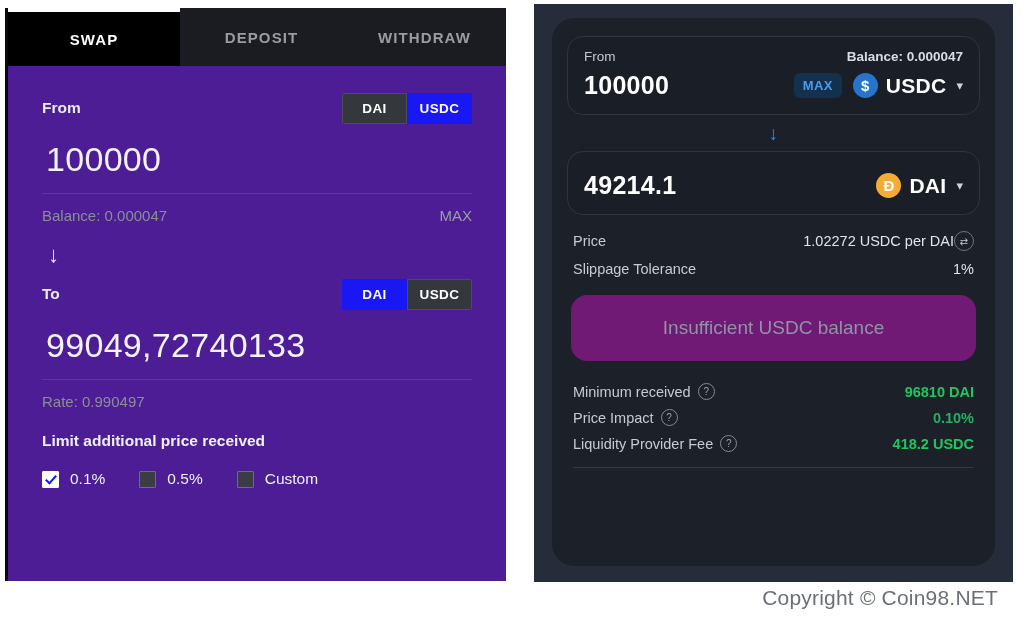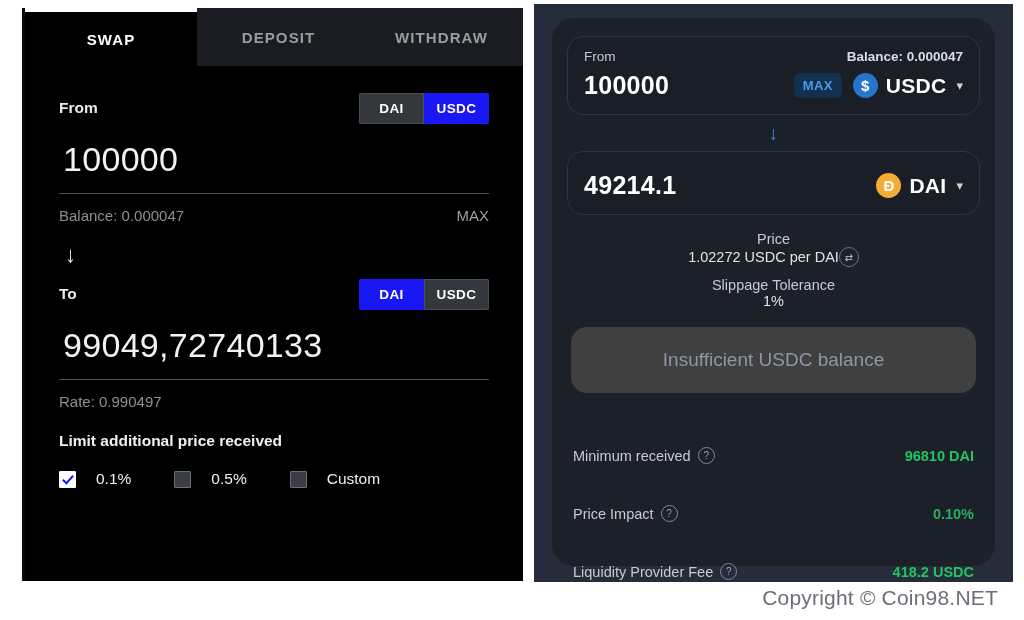--- a/index.html
+++ b/index.html
@@ -12,25 +12,25 @@
     height: 620px;
     position: relative;
     overflow: hidden;
     font-family: "Liberation Sans", sans-serif;
     -webkit-font-smoothing: antialiased;
   }
 
   
   #left-panel {
     position: absolute;
-    left: 22px;
+    left: 5px;
     top: 8px;
     width: 501px;
     height: 573px;
-    background: #000000;
+    background: #4c1d95;
     border-left: 3px solid #0a0a0a;
     box-sizing: border-box;
     overflow: hidden;
   }
   #left-edge-strip {
     position: absolute;
     left: 0px;
     top: 8px;
     width: 14px;
     height: 573px;
@@ -132,23 +132,22 @@
   }
   .slippage-title {
     font-size: 15.5px;
     color: #eef0f2;
     font-weight: 600;
     padding-top: 22px;
   }
   .checkrow {
     display: flex;
     align-items: center;
-    gap: 20px;
+    gap: 11px;
     padding-top: 20px;
-    text-decoration: underline;
   }
   .cbox {
     width: 17px;
     height: 17px;
     border: 1px solid #6b6e74;
     background: #3a3d42;
     box-sizing: border-box;
     position: relative;
     border-radius: 1px;
   }
@@ -283,59 +282,57 @@
   .info-rows {
     padding: 16px 6px 0 6px;
   }
   .info-row {
     display: flex;
     justify-content: space-between;
     align-items: center;
     font-size: 14.5px;
     color: #c6cad2;
     padding-bottom: 10px;
-    flex-direction: column;
   }
   .info-row .val {
     color: #dfe3ea;
     display: flex;
     align-items: center;
   }
   .swap-ic {
     width: 18px;
     height: 18px;
     border-radius: 50%;
     border: 1px solid #6d737f;
     display: inline-flex;
     align-items: center;
     justify-content: center;
     font-size: 10px;
     color: #c6cad2;
   }
   .cta-btn {
     margin: 8px 4px 0 4px;
     height: 66px;
-    background: #404040;
+    background: #701a75;
     border-radius: 16px;
     display: flex;
     align-items: center;
     justify-content: center;
     font-size: 19px;
     color: #8e95a5;
   }
   .detail-block {
     margin: 18px 6px 0 6px;
     padding-top: 4px;
   }
   .detail-row {
     display: flex;
     justify-content: space-between;
     align-items: center;
     padding-bottom: 9px;
-    margin-top: 32px;
   }
   .detail-left {
     display: flex;
     align-items: center;
     gap: 7px;
     font-size: 14.5px;
     color: #c6cad2;
   }
   .q-ic {
     width: 15px;

